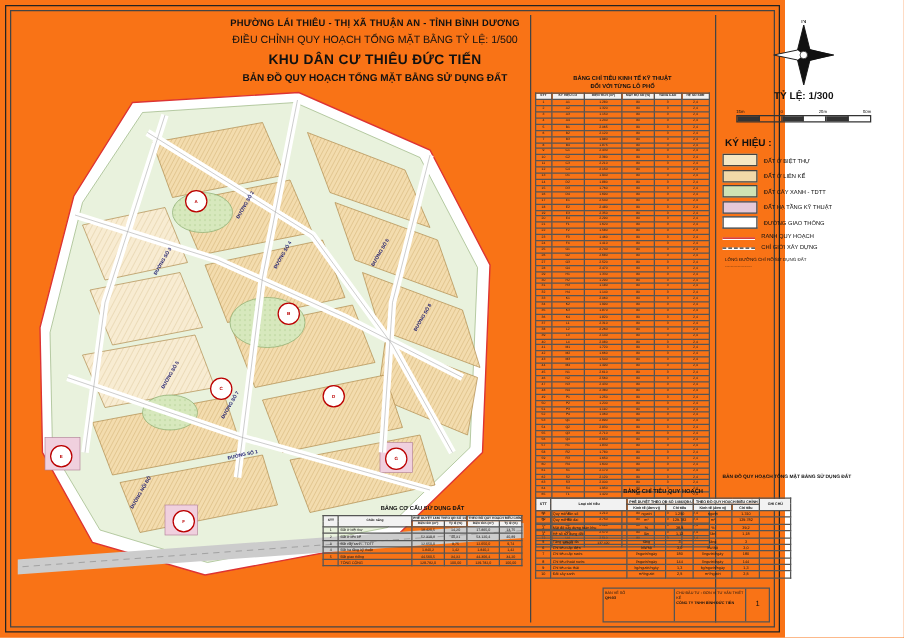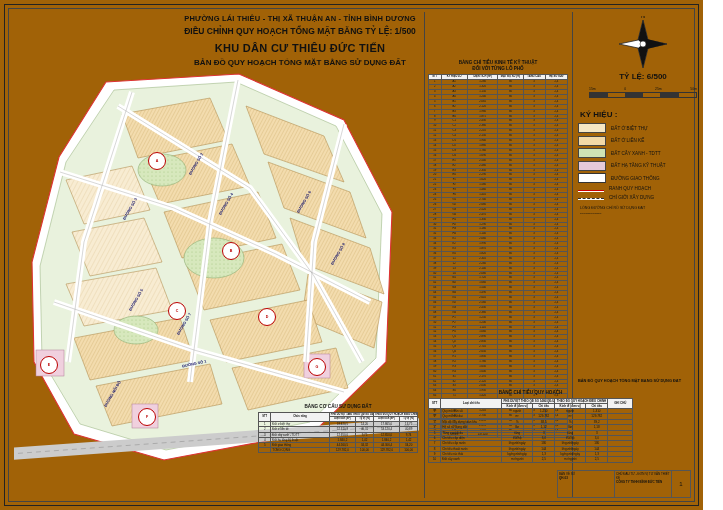--- a/index.html
+++ b/index.html
@@ -5,40 +5,40 @@
   html,body{margin:0;padding:0;}
   body{
     width:723px;height:510px;
     background:#ffffff;
     font-family:"Liberation Sans", sans-serif;
     color:#111;
     overflow:hidden;
   }
   #sheet{
     position:relative;
-    width:703px;height:510px;
-    background:#a16207;
+    width:628px;height:510px;
+    background:#f97316;
     box-sizing:border-box;
   }
   .frame-outer{
     position:absolute;left:4px;top:4px;right:4px;bottom:4px;
     border:1px solid #222;
   }
   .frame-inner{
     position:absolute;left:8px;top:8px;right:8px;bottom:8px;
     border:1px solid #444;
   }
 
   
   .title-block{
     position:absolute;left:150px;top:14px;width:300px;
     text-align:center;line-height:1.35;
   }
   .t1{font-size:7.5px;font-weight:bold;letter-spacing:.2px;}
-  .t2{font-size:8.5px;font-weight:bold;margin-top:2px;}
+  .t2{font-size:8.5px;font-weight:normal;margin-top:2px;}
   .t3{font-size:11px;font-weight:bold;margin-top:3px;letter-spacing:.3px;}
   .t4{font-size:8px;font-weight:bold;margin-top:3px;}
 
   
   .map-panel{
     position:absolute;left:14px;top:62px;width:405px;height:420px;
     overflow:hidden;
   }
 
   
@@ -1082,21 +1082,21 @@
           <polygon points="0,-24 5,-4 24,0 5,4 0,24 -5,4 -24,0 -5,-4" fill="#ffffff" stroke="#222" stroke-width="0.8"></polygon>
           <polygon points="0,-24 5,-4 0,0 -5,-4" fill="#111"></polygon>
           <polygon points="0,24 5,4 0,0 -5,4" fill="#111"></polygon>
           <polygon points="24,0 4,5 0,0 4,-5" fill="#111"></polygon>
           <circle cx="0" cy="0" r="3" fill="#fff" stroke="#222" stroke-width="0.6"></circle>
           <text x="0" y="-26" font-size="6" text-anchor="middle" fill="#111" font-family="Liberation Sans">N</text>
         </g>
       </svg>
     </div>
 
-    <div class="scale-title">TỶ LỆ: 6/500</div>
+    <div class="scale-title">TỶ LỆ: 1/300</div>
     <div class="scalebar">
       <div class="scale-nums">
         <span>15m</span>
         <span>0</span>
         <span>25m</span>
         <span>50m</span>
       </div>
       <div class="scale-bar-graphic">
         <div class="dark"></div>
           <div></div>

